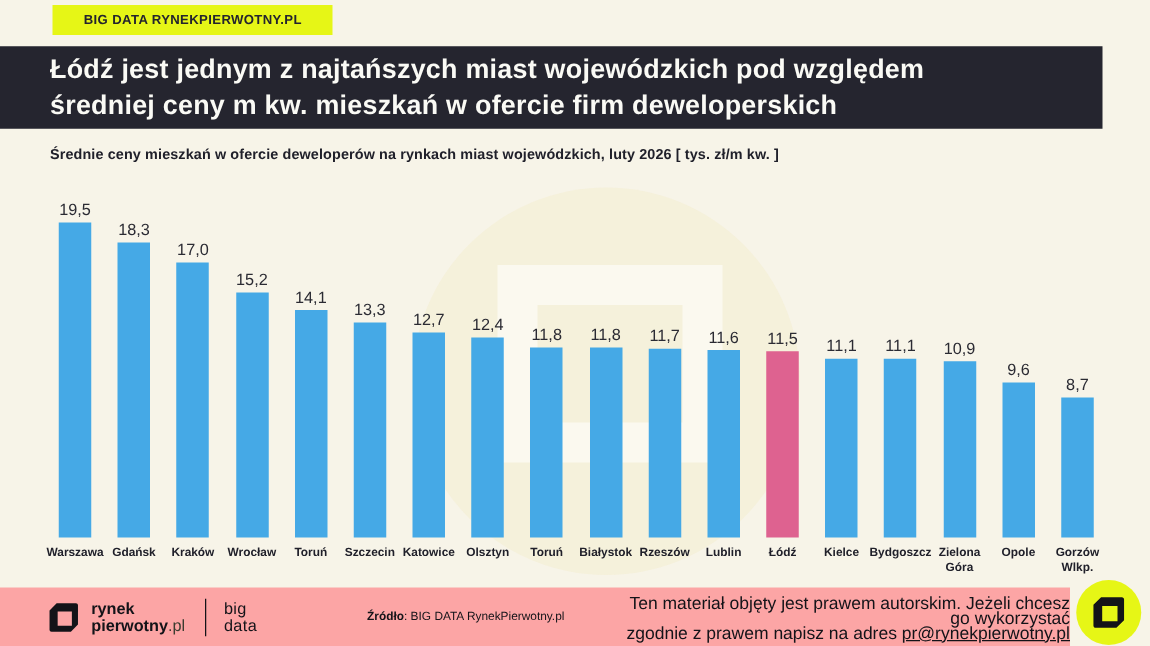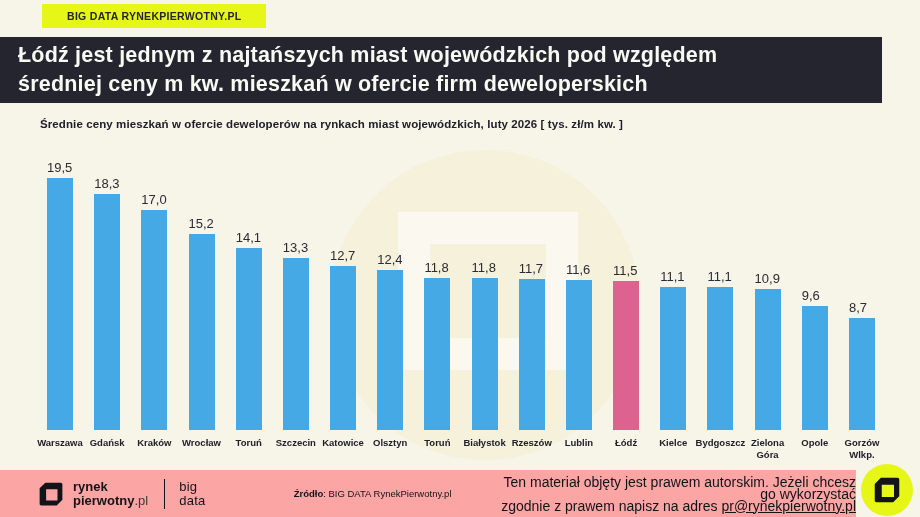--- a/index.html
+++ b/index.html
@@ -22,21 +22,21 @@
     padding: 6px 25px;
   }
 
   
   .title-bar {
     position: absolute; left: 0; top: 37px;
     width: 882px; height: 66px;
     background: #25252F;
     color: #FAFAF5;
     display: flex; flex-direction: column; justify-content: center;
-    padding-left: 18px;
+    padding-left: 40px;
   }
   .title-bar .t-line {
     font-size: 21.5px; font-weight: 600; line-height: 29px; letter-spacing: 0.2px;
   }
 
   
   .subtitle {
     position: absolute; left: 40px; top: 118px;
     font-size: 11.5px; font-weight: bold; color: #20202A; letter-spacing: 0.1px;
   }
@@ -54,21 +54,21 @@
   }
 
   
   .chart {
     position: absolute; left: 37px; top: 150px; width: 848px;
     display: flex; justify-content: space-between;
   }
   .bar-group { width: 46px; display: flex; flex-direction: column; align-items: center; }
   .bar-stack {
     height: 280px; display: flex; flex-direction: column;
-    justify-content: flex-end; align-items: flex-start;
+    justify-content: flex-end; align-items: center;
   }
   .bar-value {
     font-size: 13px; color: #2B2B33; margin-bottom: 3px; white-space: nowrap;
   }
   .bar { width: 26px; }
   .bar-label {
     margin-top: 7px; width: 56px;
     font-size: 9.5px; font-weight: bold; color: #20202A;
     text-align: center; line-height: 12px;
   }

